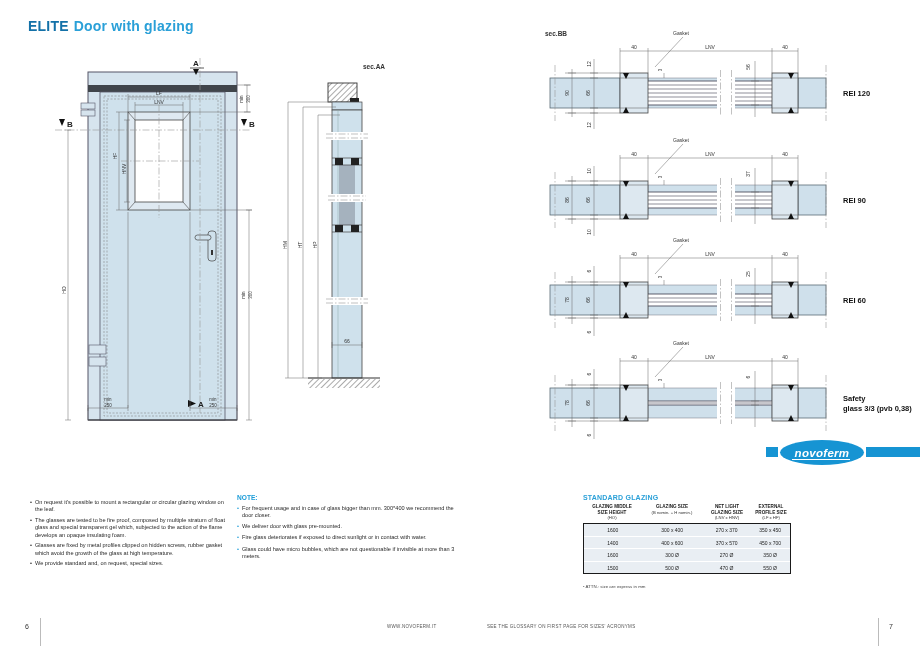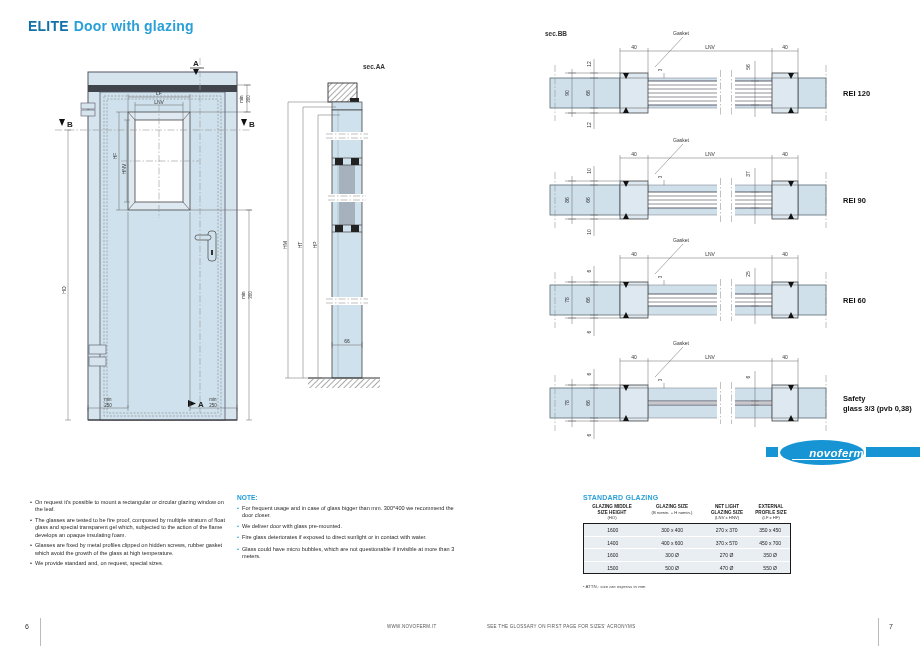--- a/index.html
+++ b/index.html
@@ -22,21 +22,21 @@
   .dim{stroke:#666;stroke-width:.5;fill:none;}
   .dt{font-size:5px;fill:#333;}
   .dts{font-size:4.5px;fill:#333;}
   .lbl{font-size:7.5px;font-weight:bold;fill:#111;}
   .sec-lbl{font-size:6.5px;fill:#333;font-weight:bold;}
   .glass{stroke:#445;stroke-width:.6;fill:none;}
   .mk{font-size:8px;font-weight:bold;fill:#222;}
   
   .logo-bar{position:absolute;top:447px;height:10px;background:#1694d3;}
   .logo-ellipse{position:absolute;left:780px;top:440px;width:84px;height:25px;background:#1694d3;
-    border-radius:50%;display:flex;align-items:center;justify-content:flex-end;}
+    border-radius:50%;display:flex;align-items:center;justify-content:center;}
   .logo-ellipse .txt{color:#fff;font-style:italic;font-weight:bold;font-size:11.5px;letter-spacing:.3px;}
   .logo-ellipse .swoosh{position:absolute;left:12px;bottom:5px;width:58px;height:1px;background:#fff;}
   
   .bullets{position:absolute;left:30px;top:499px;width:200px;font-size:5.6px;line-height:1.3;color:#2a2a2a;}
   .bullet-item{display:flex;margin-bottom:3.5px;}
   .bullet-item::before{content:"•";margin-right:3px;color:#2a2a2a;}
   .notecol{position:absolute;left:237px;top:494px;width:224px;font-size:5.6px;line-height:1.3;color:#2a2a2a;}
   .note-title{color:#1b9cd8;font-weight:bold;font-size:6.6px;margin-bottom:2px;}
   .note-item{display:flex;margin-bottom:4px;}
   .note-item::before{content:"•";margin-right:3px;color:#1b9cd8;}

